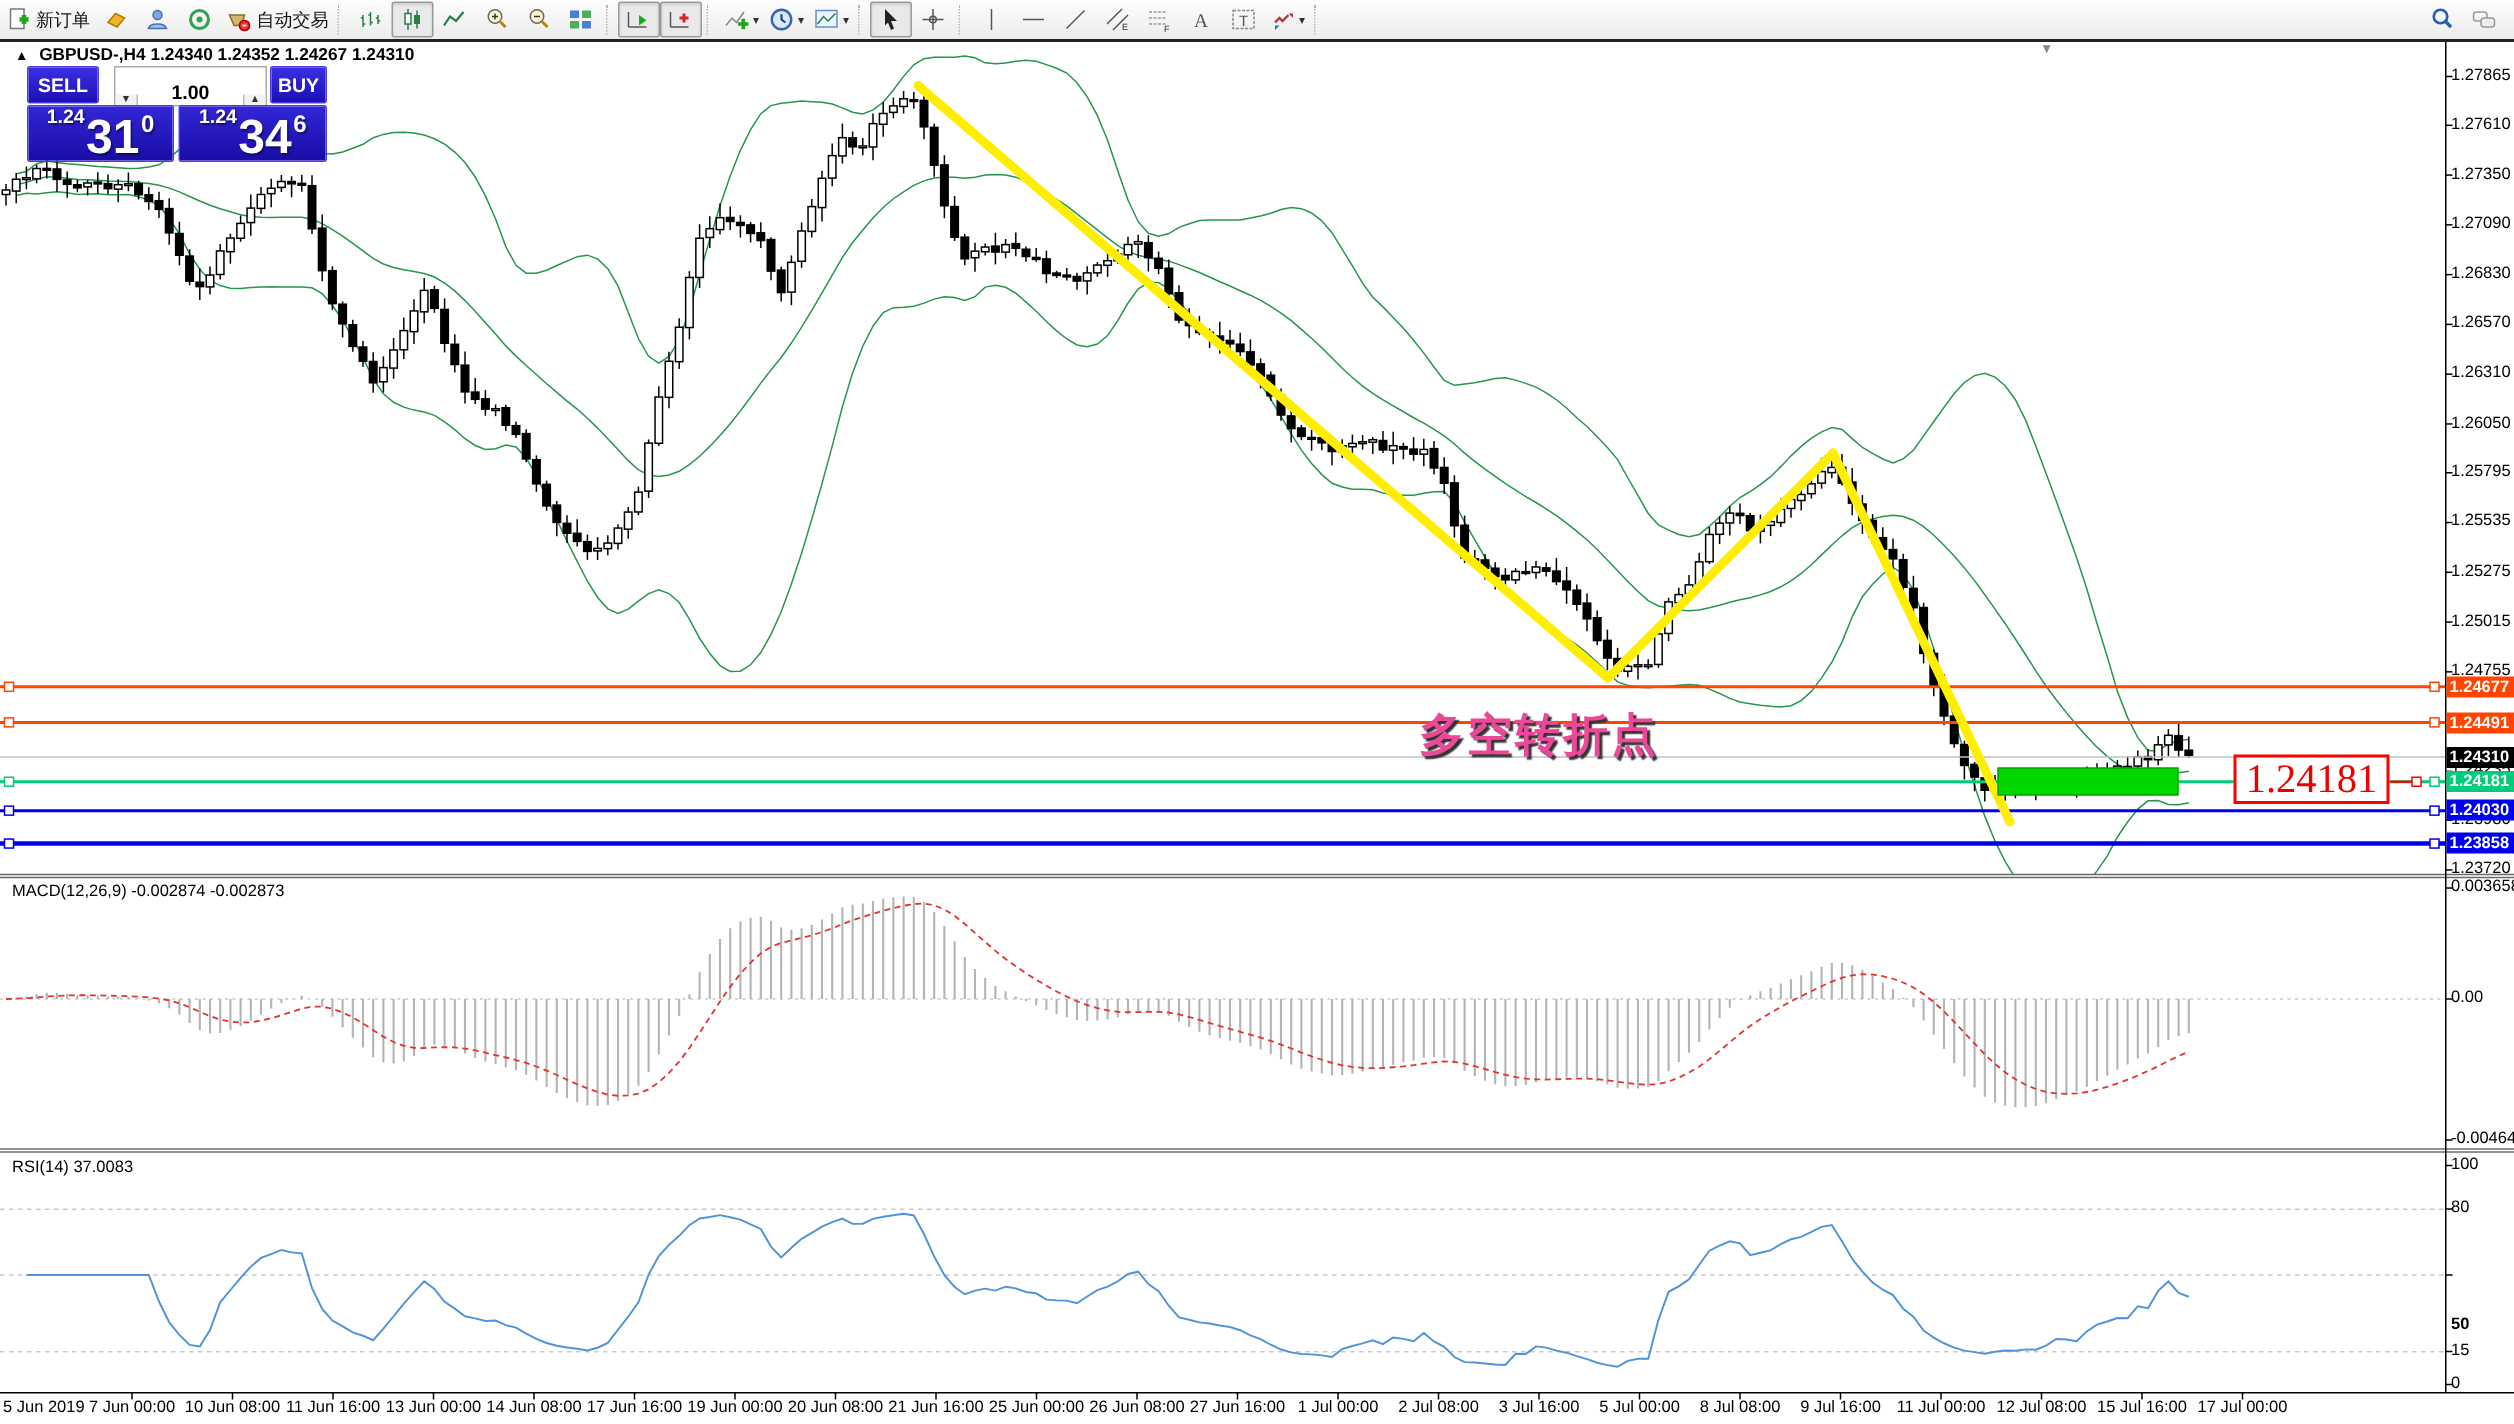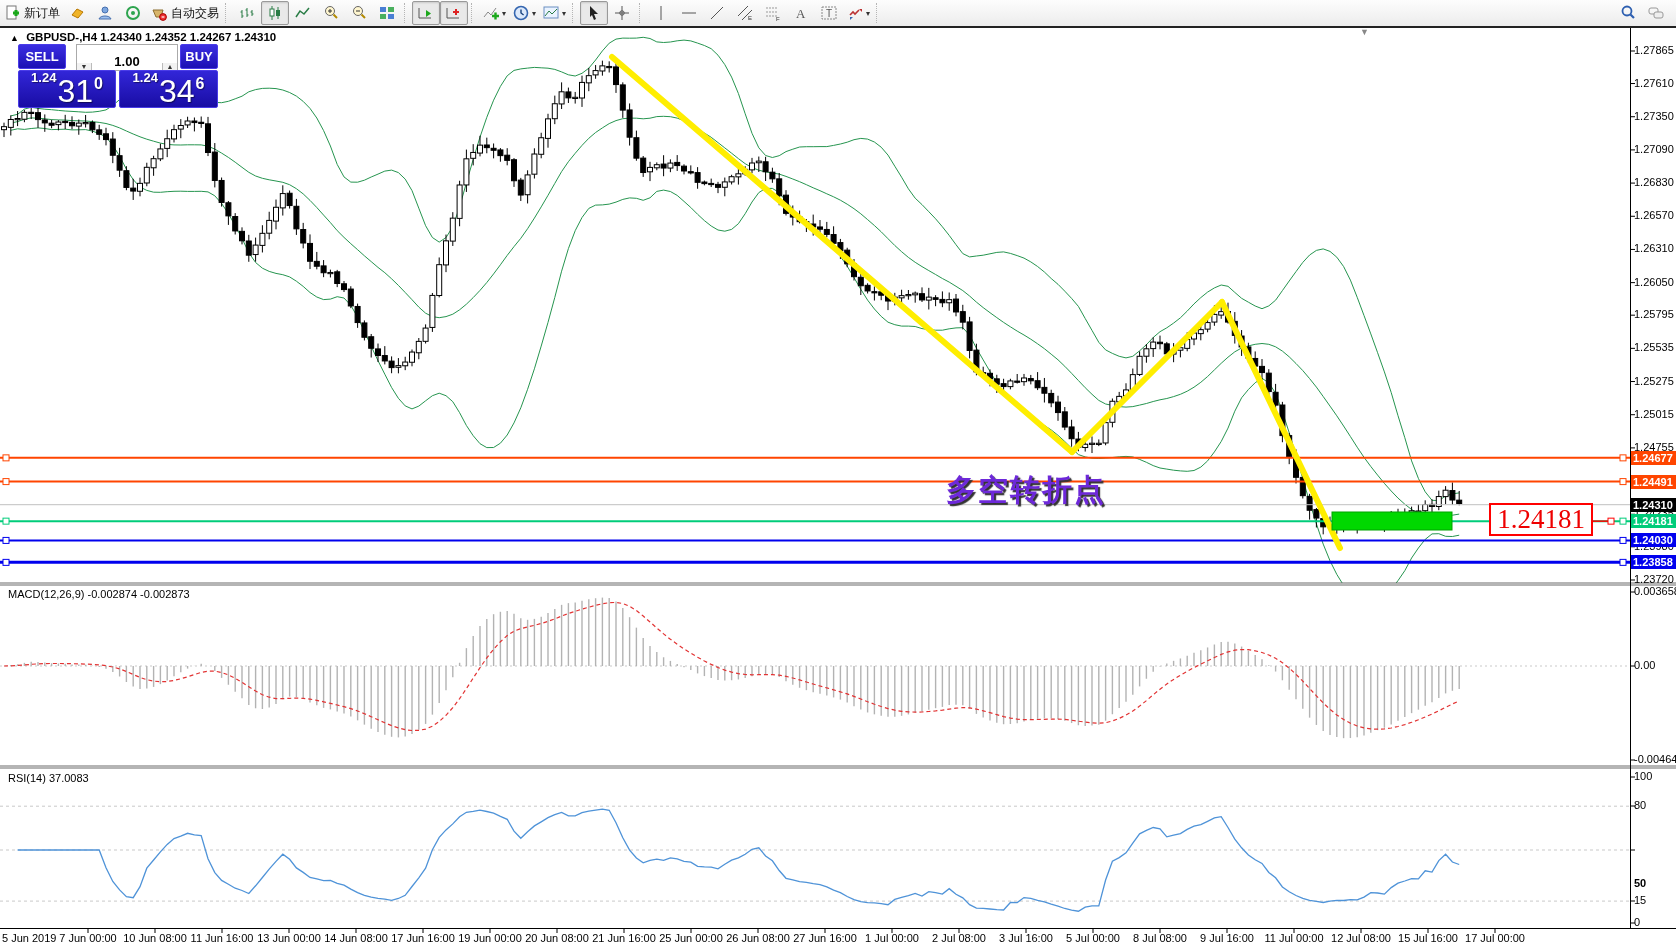--- a/index.html
+++ b/index.html
@@ -31,24 +31,24 @@
   .stepper{display:flex;height:25px;margin-left:10px;background:#fff;border:1px solid #aaa;align-items:flex-end;}
   .stepbtn{width:14px;display:flex;align-items:center;justify-content:center;background:#f2f2f2;
            border-left:1px solid #bbb;border-right:1px solid #bbb;font-size:7px;color:#333;}
   .vol{width:66px;border:0;text-align:center;font-size:13px;font-weight:bold;color:#000;outline:none;}
   .prow2{display:flex;height:38px;margin-top:1px;}
   .pbox{background:linear-gradient(#3226d8,#190da4);border:1px solid #4a3ce8;color:#fff;
         display:flex;align-items:flex-end;justify-content:center;border-radius:2px;
         text-shadow:1px 1px 1px #0007;padding-bottom:1px;}
   .pbox.l{width:96px;} .pbox.r{flex:1;margin-left:3px;}
   .psm{font-size:13px;font-weight:bold;margin:0 1px 21px 0;}
-  .pbig{font-size:32px;font-weight:normal;line-height:30px;}
+  .pbig{font-size:32px;font-weight:bold;line-height:30px;}
   .psup{font-size:16px;font-weight:bold;margin:0 0 13px 1px;}
   .ind-label{position:absolute;left:8px;font-size:11px;color:#000;z-index:8;}
-  .anno{position:absolute;left:946px;top:470px;font-size:30px;font-weight:bold;color:#6d28d9;
+  .anno{position:absolute;left:946px;top:470px;font-size:30px;font-weight:bold;color:#ec4899;
         letter-spacing:2px;text-shadow:2px 2px 1px #333;z-index:9;}
   .callout{position:absolute;left:1489px;top:503px;width:100px;height:29px;background:#fff;
            border:2px solid #ff0000;color:#ee0000;font-family:"Liberation Serif",serif;
            font-size:27px;line-height:28px;text-align:center;z-index:11;}
   .axis-tick{position:absolute;left:1634px;font-size:11px;color:#000;z-index:4;white-space:nowrap;}
   .axis-hl{position:absolute;left:1631px;width:45px;height:14px;font-size:11px;font-weight:bold;color:#fff;
            line-height:14px;padding-left:2px;z-index:6;white-space:nowrap;}
   .t-label{position:absolute;top:932px;font-size:11px;color:#000;z-index:4;white-space:nowrap;}
   .scrollmark{position:absolute;left:1360px;top:27px;font-size:9px;color:#888;z-index:5;}
 </style>

